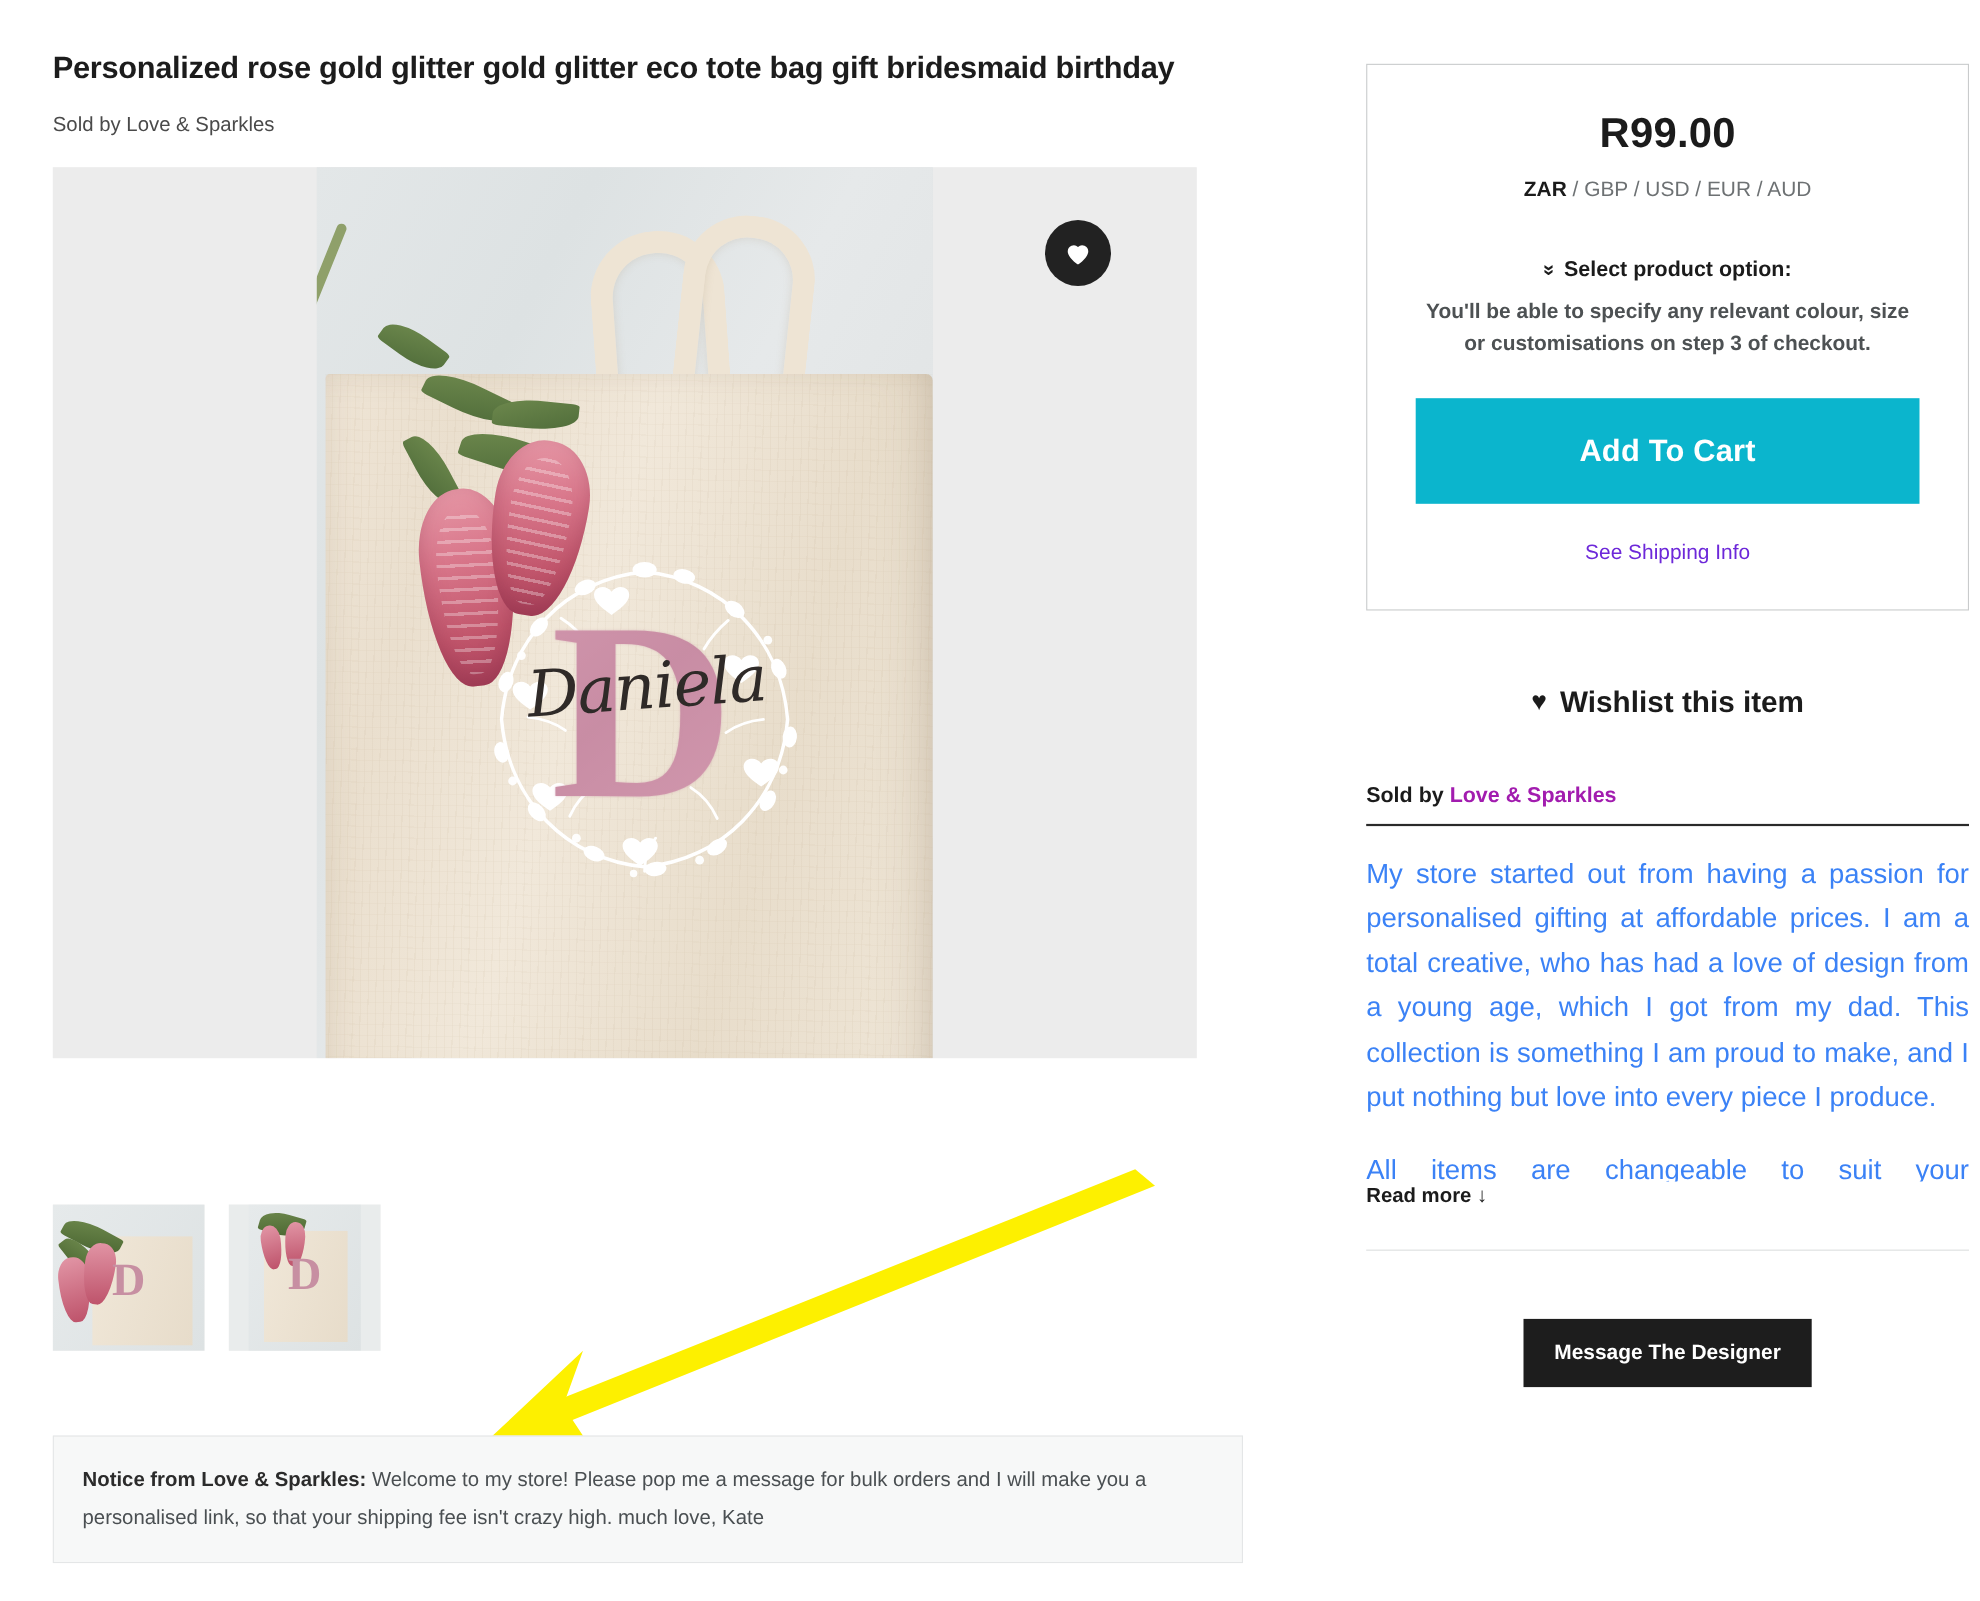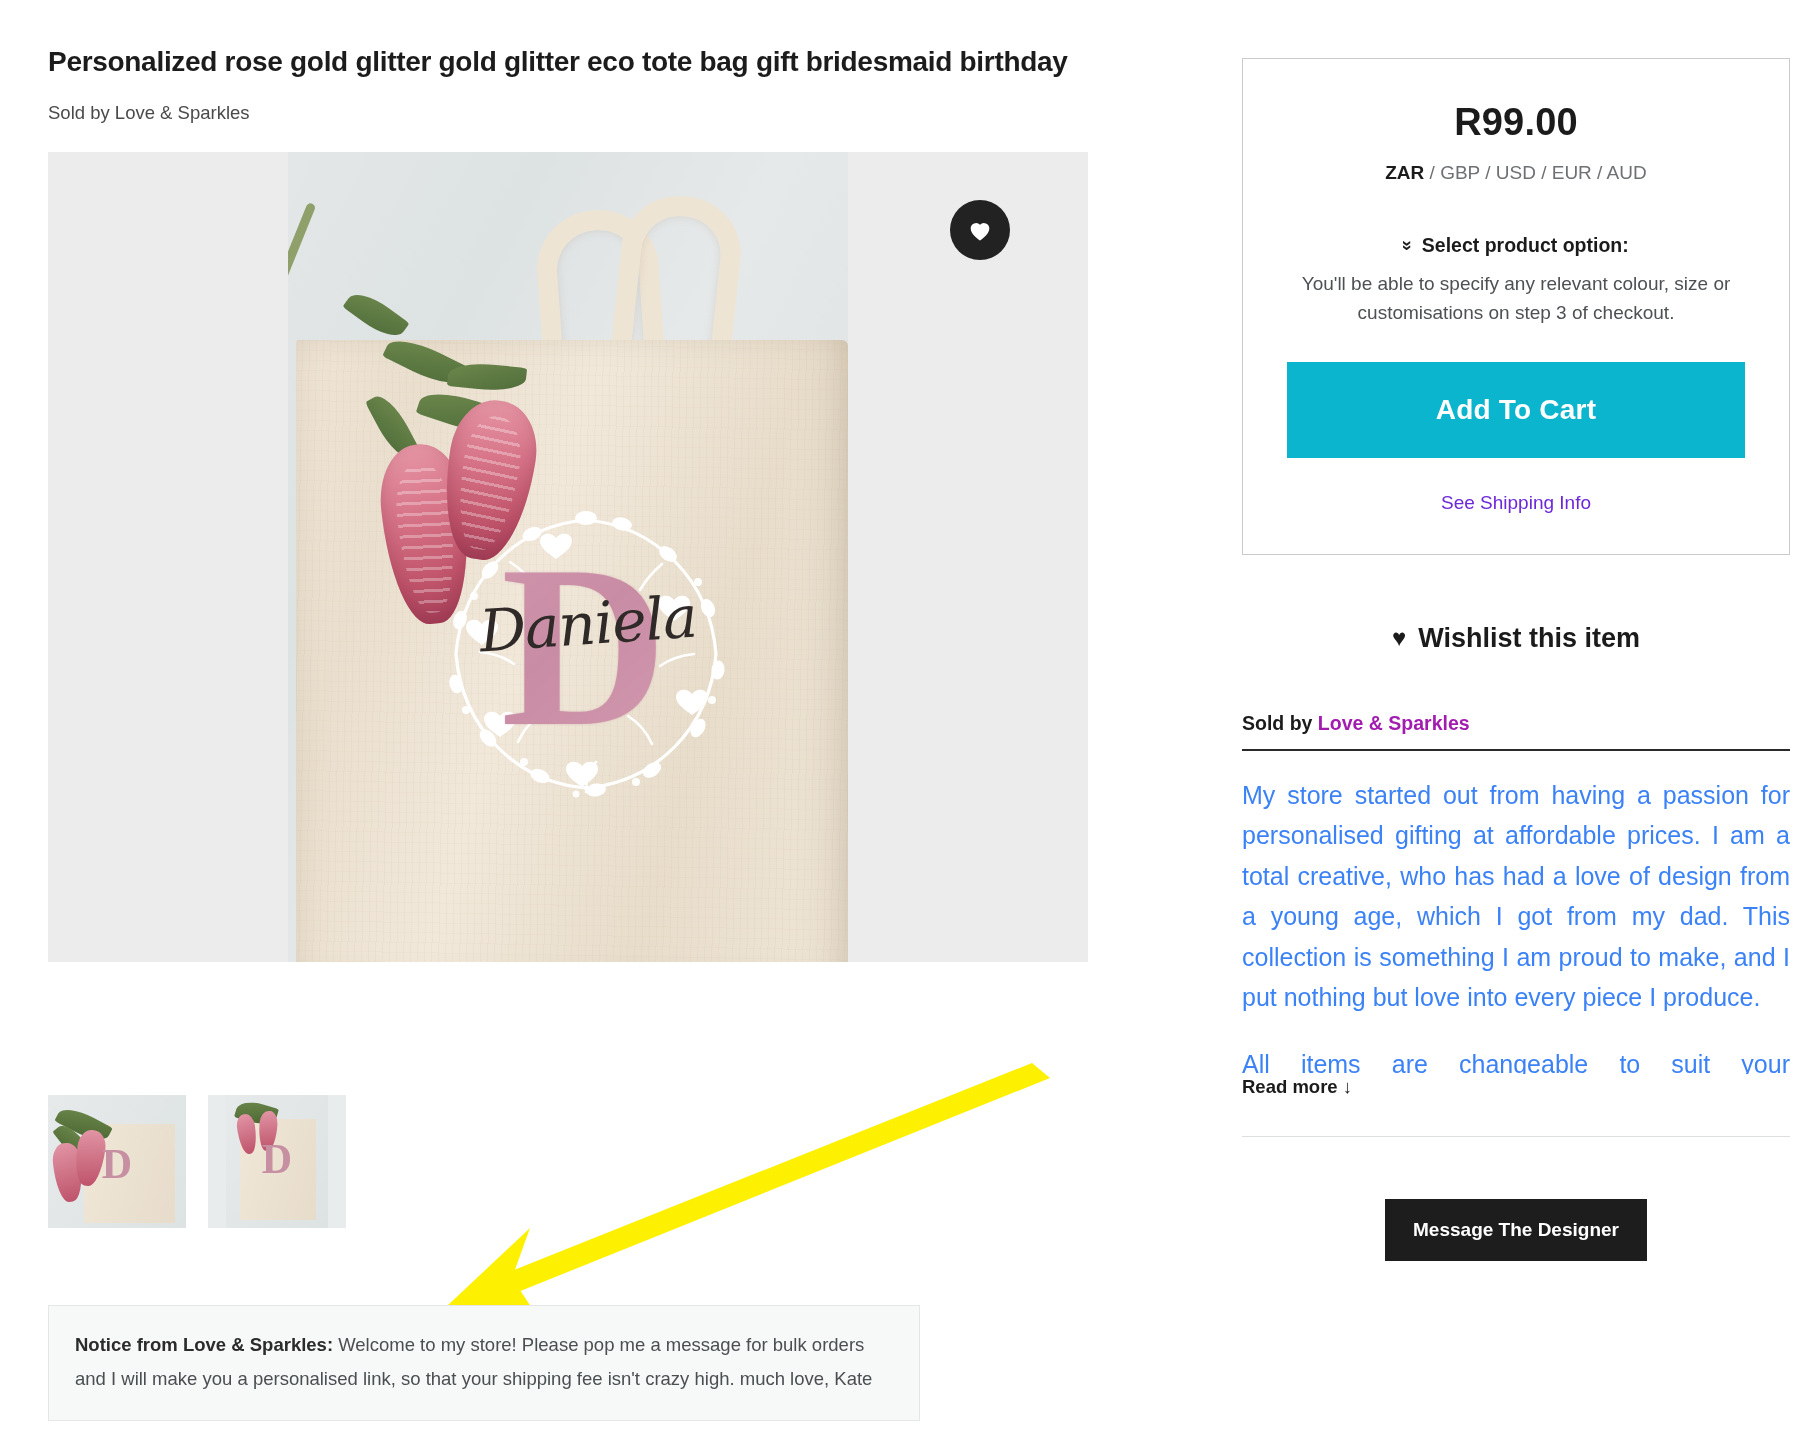--- a/index.html
+++ b/index.html
@@ -229,21 +229,21 @@
     left: 0; top: 0;
     width: 1800px; height: 1455px;
     pointer-events: none;
   }
 
   
   .notice {
     position: absolute;
     left: 48px;
     top: 1305px;
-    width: 872px;
+    width: 1082px;
     background: #f7f8f8;
     border: 1px solid #e4e6e7;
     padding: 22px 26px 24px 26px;
     font-size: 18.5px;
     line-height: 1.85;
     color: #4a4f52;
   }
   .notice b { color: #2b2b2b; font-weight: bold; }
 
   
@@ -282,20 +282,21 @@
     justify-content: center;
     gap: 8px;
     cursor: pointer;
   }
   .chev { display:inline-block; transform: rotate(90deg); font-size:19px; line-height:1; color:#1b1b1b; }
   .option-help {
     margin-top: 12px;
     font-size: 19px;
     line-height: 1.55;
     color: #4d5153;
+    font-weight: bold;
   }
   .add-cart {
     margin-top: 34px;
     width: 100%;
     height: 96px;
     border: none;
     background: #0bb5cd;
     color: #ffffff;
     font-size: 28px;
     font-weight: bold;

